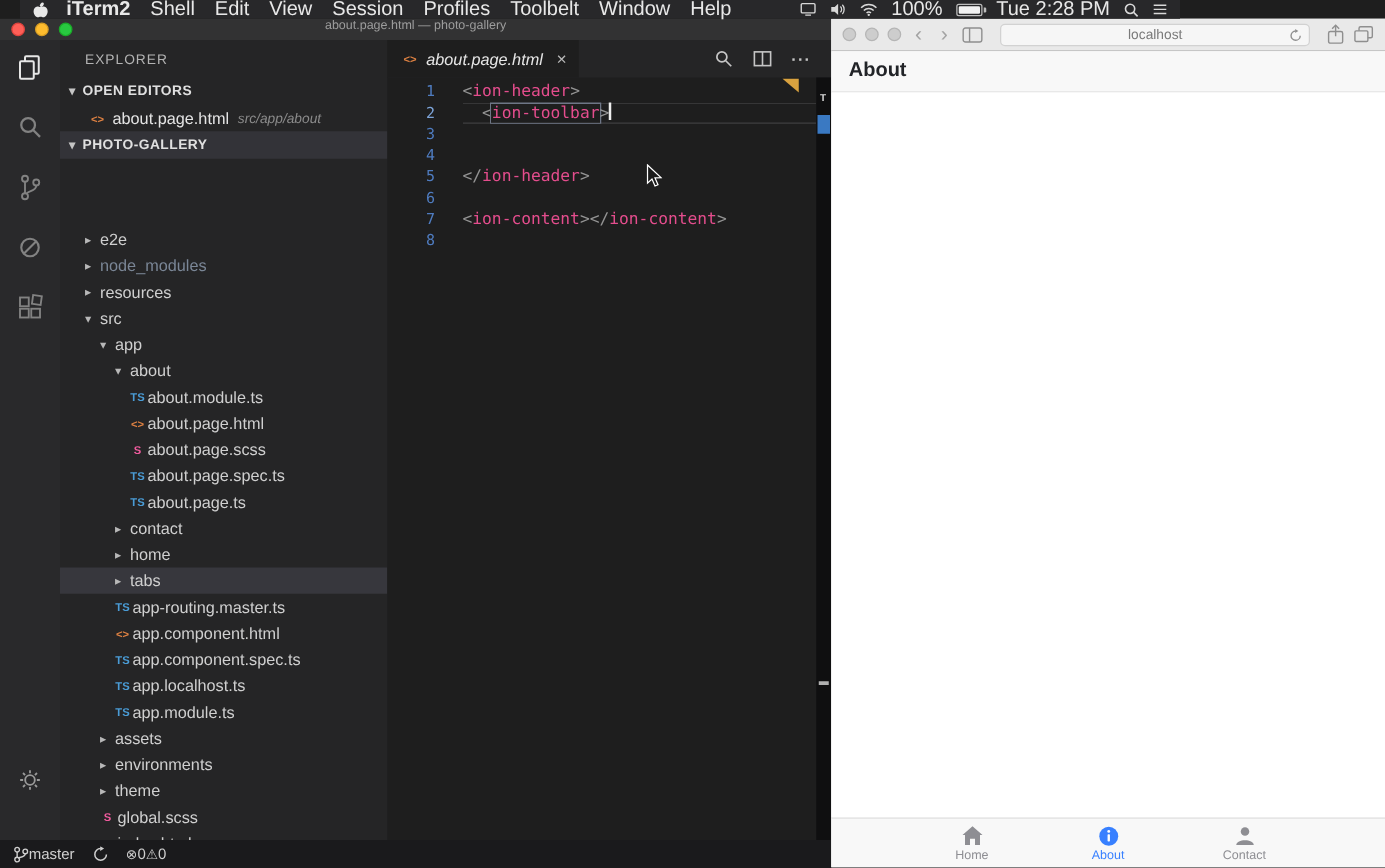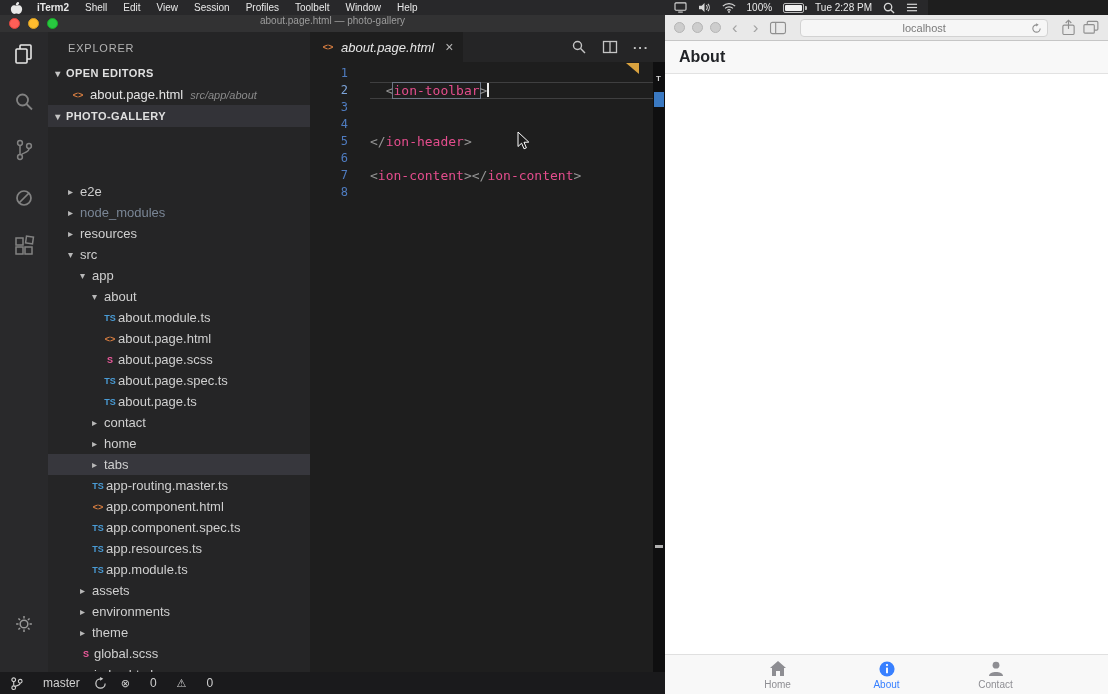--- a/index.html
+++ b/index.html
@@ -1,21 +1,21 @@
 <!DOCTYPE html>
 <html><head>
 <meta charset="utf-8">
 <style>
   * { box-sizing: border-box; margin: 0; padding: 0; }
   html,body { width:1108px; height:694px; overflow:hidden; }
   body { position:relative; font-family:"Liberation Sans", sans-serif; background:#1e1e1e; }
 
   
-  #menubar { position:absolute; top:0; left:0; width:928px; height:15px; background:#28282a;
-             color:#e8e8e8; font-size:10px; display:flex; align-items:center; padding:0 10px; z-index:50; }
+  #menubar { position:absolute; top:0; left:16px; width:928px; height:15px; background:#28282a;
+             color:#e8e8e8; font-size:16px; display:flex; align-items:center; padding:0 10px; z-index:50; }
   .mb-apple { display:flex; align-items:center; margin-right:6px; }
   .mb-item { padding:0 8px; white-space:nowrap; }
   .mb-app { font-weight:bold; }
   #mb-menus { display:flex; }
   .mb-right { margin-left:auto; display:flex; align-items:center; gap:11px; }
   .batt { width:21px; height:10px; border:1px solid #bdbdbd; border-radius:2px; position:relative; }
   .batt-fill { position:absolute; left:1px; top:1px; bottom:1px; right:1px; background:#f2f2f2; border-radius:1px; }
   .batt:after { content:""; position:absolute; right:-4px; top:2px; width:2px; height:4px; background:#bdbdbd; border-radius:0 1px 1px 0; }
 
   
@@ -80,21 +80,21 @@
 
   .overview { position:absolute; top:30px; right:0; width:12px; bottom:0; background:#0f0f10; }
   .ov-t { position:absolute; top:12px; left:3px; color:#d8d8d8; font-size:8px; font-weight:bold; }
   .ov-blue { position:absolute; top:30px; left:1px; width:10px; height:15px; background:#3a79c2; }
   .ov-dash { position:absolute; top:483px; left:2px; width:8px; height:3px; background:#d8d8d8; opacity:0.8; }
   .deco-tri { position:absolute; top:31px; right:26px; width:0; height:0;
               border-top:11px solid #d9a23f; border-left:13px solid transparent; }
 
   .statusbar { position:absolute; bottom:0; left:0; right:0; height:22px; background:#1a1a1c;
                color:#d0d0d0; font-size:12px; display:flex; align-items:center; padding:0 10px; gap:14px; }
-  .sb-seg { display:flex; align-items:center; gap:20px; white-space:nowrap; }
+  .sb-seg { display:flex; align-items:center; gap:0; white-space:nowrap; }
   .sb-right { margin-left:auto; display:flex; align-items:center; gap:16px; }
   .glyph { font-size:11px; }
 
   
   #safari { position:absolute; top:15px; left:665px; width:443px; height:679px; background:#ffffff; }
   .saf-titlebar { position:absolute; top:0; left:0; right:0; height:26px; background:#e9e9e9;
                   border-bottom:1px solid #c6c6c6; display:flex; align-items:center; padding:0 9px; gap:7px; }
   .saf-titlebar .light { width:11px; height:11px; }
   .saf-nav { color:#a3a3a3; font-size:17px; line-height:1; padding:0 4px; }
   .saf-icon { color:#8f8f8f; display:flex; align-items:center; }
@@ -313,21 +313,21 @@
           <div class="tree-row" style="padding-left: 42px;">
             <span class="ficon fi-html">&lt;&gt;</span>
             <span class="tlabel">app.component.html</span>
           </div>
           <div class="tree-row" style="padding-left: 42px;">
             <span class="ficon fi-ts">TS</span>
             <span class="tlabel">app.component.spec.ts</span>
           </div>
           <div class="tree-row" style="padding-left: 42px;">
             <span class="ficon fi-ts">TS</span>
-            <span class="tlabel">app.resources.ts</span>
+            <span class="tlabel">app.localhost.ts</span>
           </div>
           <div class="tree-row" style="padding-left: 42px;">
             <span class="ficon fi-ts">TS</span>
             <span class="tlabel">app.module.ts</span>
           </div>
           <div class="tree-row" style="padding-left: 30px;">
             <span class="arrow">▸</span>
             <span class="tlabel">assets</span>
           </div>
           <div class="tree-row" style="padding-left: 30px;">
@@ -369,20 +369,21 @@
                 <line x1="8" y1="2.5" x2="8" y2="13.5" stroke="currentColor" stroke-width="1.3"></line>
               </svg>
           </span>
           <span class="ellip">···</span>
         </div>
       </div>
       <div class="code" id="code">
           <div id="code-lines">
             <div class="line">
               <span class="num">1</span>
+              <span class="txt"><span class="s-p">&lt;</span><span class="s-t">ion-header</span><span class="s-p">&gt;</span></span>
             </div>
             <div class="line current">
               <span class="num">2</span>
               <span class="txt"><span class="s-x">  </span><span class="s-p">&lt;</span><span class="s-t s-box">ion-toolbar</span><span class="s-p">&gt;</span><span class="caret"></span></span>
             </div>
             <div class="line">
               <span class="num">3</span>
             </div>
             <div class="line">
               <span class="num">4</span>

